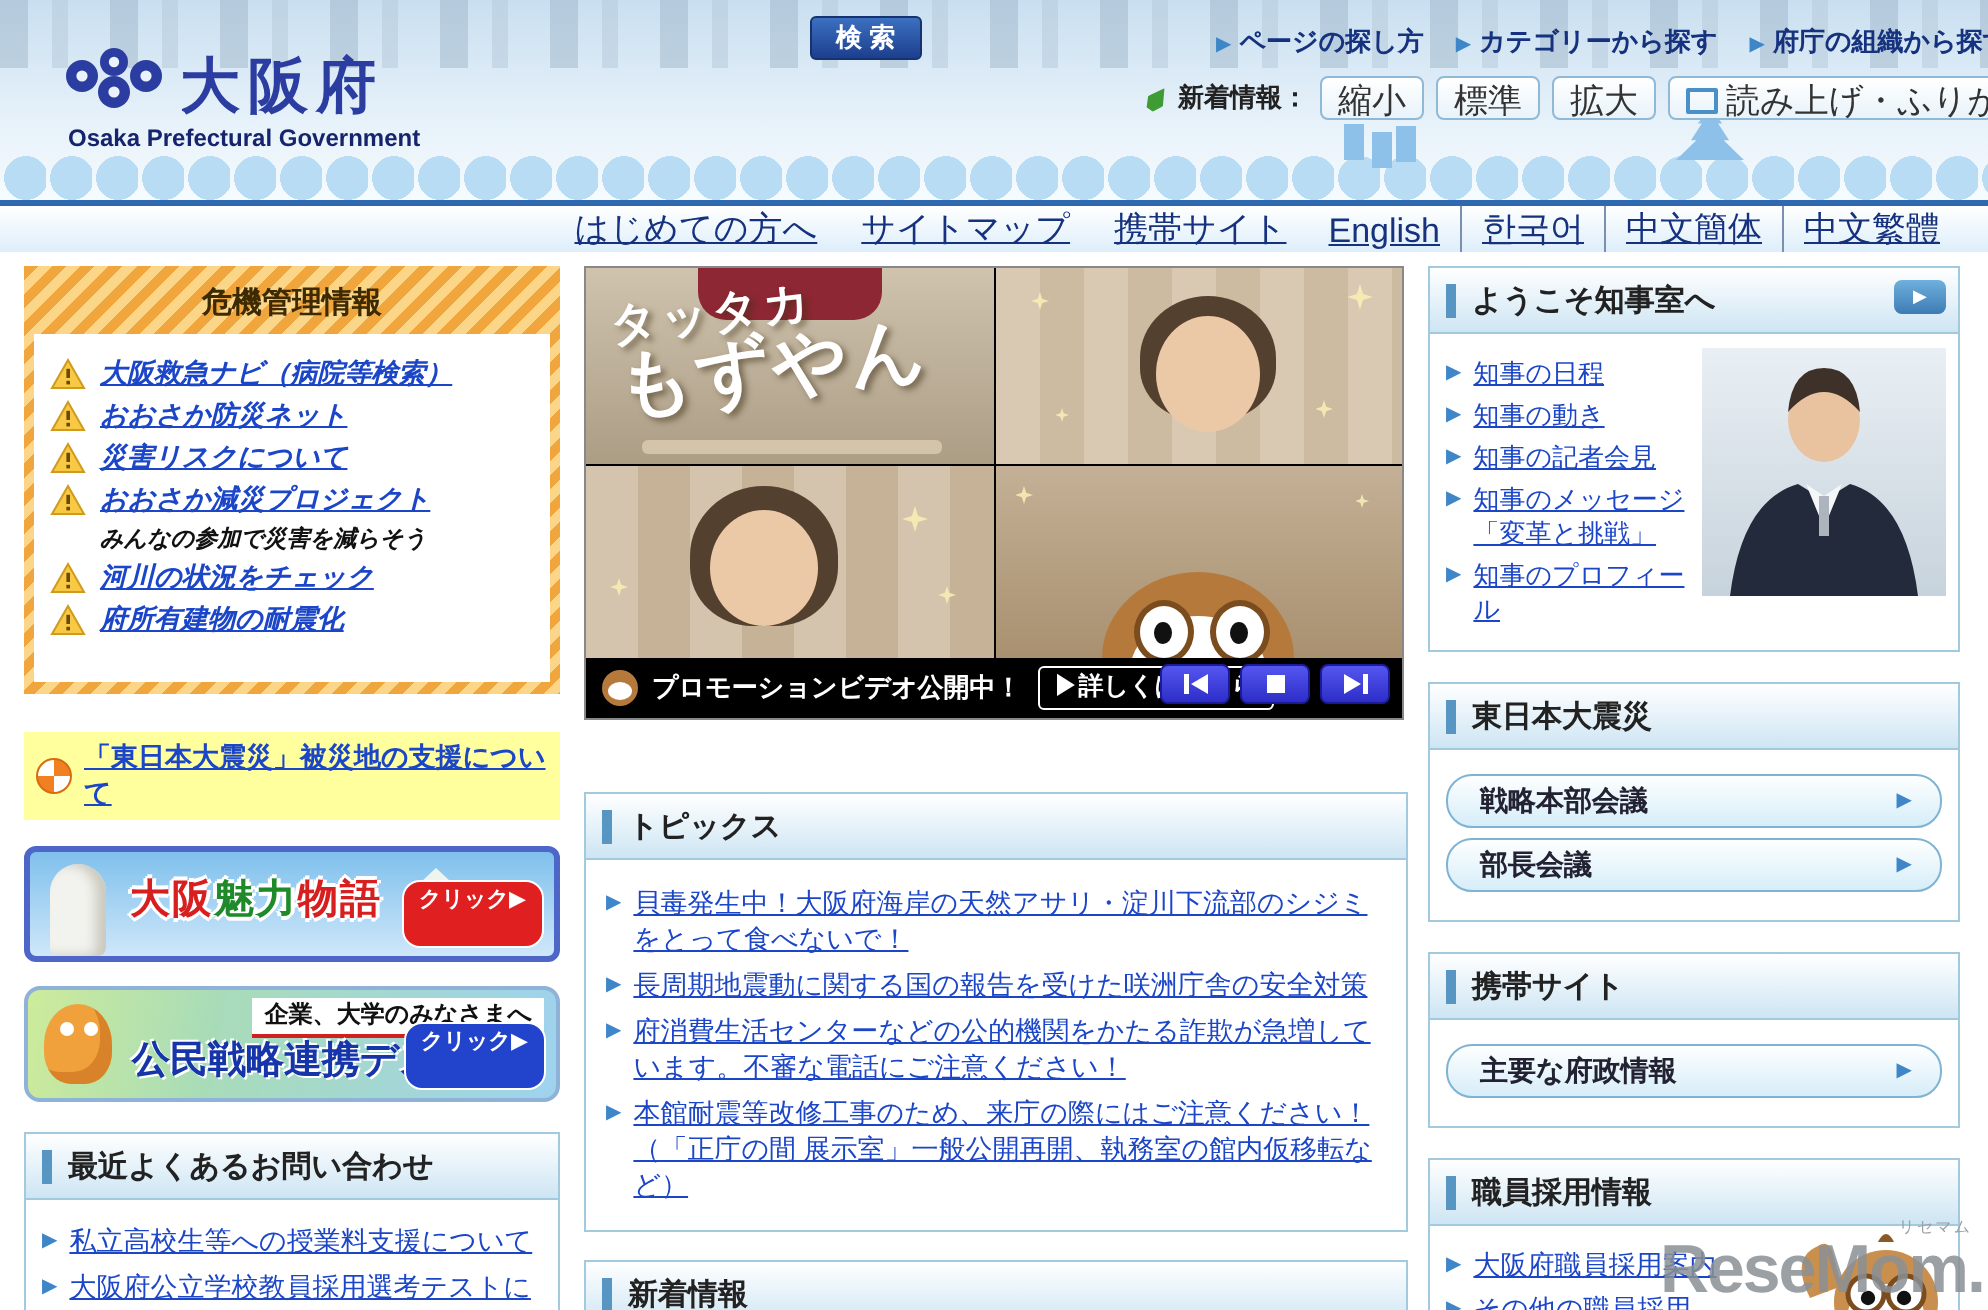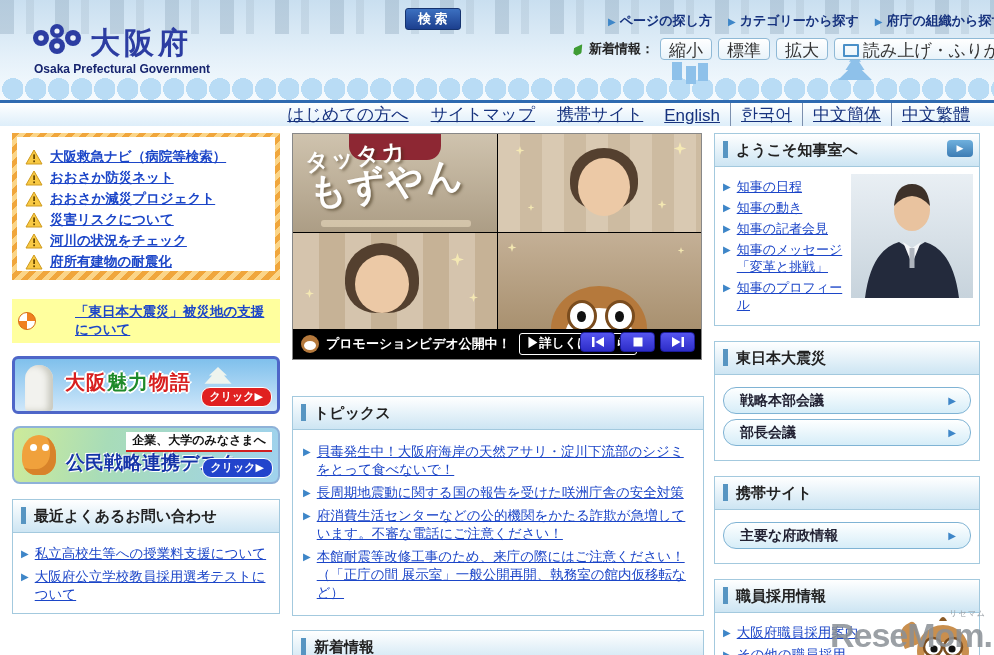--- a/index.html
+++ b/index.html
@@ -48,42 +48,42 @@
   .col-c{left:292px;width:412px;}
   .col-r{left:714px;width:266px;}
   
   .panel{border:1px solid #a3c9de;background:#fff;}
   .panel-h{position:relative;background:linear-gradient(#ffffff,#cde5f3);border-bottom:1px solid #a3c9de;
       padding:7px 8px 6px;font-size:15px;font-weight:bold;color:#222;}
   .panel-h .bar{border-left:5px solid #5795c2;padding-left:8px;}
   
   .emg{background:repeating-linear-gradient(135deg,#f0a63c 0 5px,#fbd588 5px 10px);padding:4px 5px 6px;}
   .emg-title{text-align:center;font-size:15px;font-weight:bold;color:#3d2a00;padding:5px 0 6px;}
-  .emg-body{background:#fff;padding:8px 6px 0 8px;}
+  .emg-body{background:#fff;padding:8px 6px 19px 8px;font-style:italic;}
   .emg-row{display:flex;align-items:flex-start;margin:3px 0;}
   .emg-row .lnk{font-weight:bold;font-size:13.5px;line-height:18px;}
   .warn{flex:0 0 18px;margin:1px 7px 0 0;}
   .emg-sub{margin:0 0 2px 25px;font-size:11.5px;font-weight:bold;color:#111;}
   
-  .support{margin-top:19px;background:#ffff9e;padding:4px 6px;display:flex;align-items:center;cursor:pointer;gap:33px;}
+  .support{margin-top:19px;background:#ffff9e;padding:4px 6px;display:flex;align-items:center;cursor:pointer;}
   .alert-ic{flex:0 0 16px;height:16px;border-radius:50%;margin-right:6px;
       background:conic-gradient(#f08020 0 25%,#fff 25% 50%,#f08020 50% 75%,#fff 75% 100%);border:1px solid #d86a10;}
   .support .lnk{font-weight:bold;font-size:13.5px;}
   
   .ban1{position:relative;margin-top:13px;height:52px;border:3px solid #4e66c8;border-radius:6px;
       background:linear-gradient(#7fc0ec,#cfe7fa);overflow:hidden;cursor:pointer;}
   .tower{position:absolute;left:10px;top:6px;width:28px;height:46px;background:#f2f2ee;border-radius:14px 14px 4px 4px;
       box-shadow:inset -5px 0 6px #c9c9bf;}
   .castle2{position:absolute;right:44px;top:8px;width:30px;height:24px;background:#eef4ee;
       clip-path:polygon(50% 0,80% 35%,70% 35%,95% 70%,5% 70%,30% 35%,20% 35%);box-shadow:0 24px 0 -8px #3e7a46;}
   .ban1-title{position:absolute;left:50px;top:10px;font-size:20px;font-weight:bold;letter-spacing:1px;
       text-shadow:-2px 0 #fff,2px 0 #fff,0 -2px #fff,0 2px #fff,1px 1px #fff,-1px -1px #fff;}
   .t-red{color:#d81f1f;} .t-green{color:#1f8a2a;}
   .click-pill{position:absolute;right:5px;bottom:4px;font-size:11px;font-weight:bold;color:#fff;
-      padding:1px 8px 2px;border-radius:9px;}
+      padding:1px 8px 16px;border-radius:9px;}
   .pill-red{background:#e02020;border:1px solid #fff;}
   .pill-blue{background:#2244cc;border:1px solid #fff;}
   .ban2{position:relative;margin-top:12px;height:54px;border:2px solid #8fb2d8;border-radius:8px;
       background:linear-gradient(100deg,#cdeb9a 0%,#a8dcb8 35%,#9fd2ee 100%);overflow:hidden;cursor:pointer;}
   .chara{position:absolute;left:8px;top:7px;width:34px;height:40px;background:#f0a13c;border-radius:50% 50% 40% 40%;
       box-shadow:inset -6px -6px 0 #d8832a;}
   .chara:after{content:"";position:absolute;left:8px;top:9px;width:7px;height:7px;border-radius:50%;background:#fff;box-shadow:12px 0 0 #fff;}
   .ban2-sub{position:absolute;right:6px;top:4px;background:#fff;padding:0 6px 1px;font-size:12px;font-weight:bold;color:#111;
       border-bottom:2px solid #d02020;}
   .ban2-title{position:absolute;left:52px;bottom:6px;font-size:19px;font-weight:bold;color:#1535a8;
@@ -204,20 +204,21 @@
       <span class="lnk">English</span>
       <span class="lnk">한국어</span>
       <span class="lnk">中文簡体</span>
       <span class="lnk">中文繁體</span>
     </span>
   </div>
 
   <div class="col col-l">
 
     <div class="emg">
+      <div class="emg-title">危機管理情報</div>
       <div class="emg-body">
         <div class="emg-row">
           <svg class="warn" width="18" height="16" viewBox="0 0 18 16">
               <path d="M9 1 L17 15 H1 Z" fill="#f8c944" stroke="#cf9a1d"></path>
               <rect x="8.2" y="5.4" width="1.8" height="4.6" fill="#6b4a00"></rect>
               <rect x="8.2" y="11.4" width="1.8" height="1.8" fill="#6b4a00"></rect>
             </svg>
           <span class="lnk">大阪救急ナビ（病院等検索）</span>
         </div>
         <div class="emg-row">
@@ -227,30 +228,31 @@
               <rect x="8.2" y="11.4" width="1.8" height="1.8" fill="#6b4a00"></rect>
             </svg>
           <span class="lnk">おおさか防災ネット</span>
         </div>
         <div class="emg-row">
           <svg class="warn" width="18" height="16" viewBox="0 0 18 16">
               <path d="M9 1 L17 15 H1 Z" fill="#f8c944" stroke="#cf9a1d"></path>
               <rect x="8.2" y="5.4" width="1.8" height="4.6" fill="#6b4a00"></rect>
               <rect x="8.2" y="11.4" width="1.8" height="1.8" fill="#6b4a00"></rect>
             </svg>
+          <span class="lnk">災害リスクについて</span>
+        </div>
+        <div class="emg-row">
+          <svg class="warn" width="18" height="16" viewBox="0 0 18 16">
+              <path d="M9 1 L17 15 H1 Z" fill="#f8c944" stroke="#cf9a1d"></path>
+              <rect x="8.2" y="5.4" width="1.8" height="4.6" fill="#6b4a00"></rect>
+              <rect x="8.2" y="11.4" width="1.8" height="1.8" fill="#6b4a00"></rect>
+            </svg>
           <span class="lnk">おおさか減災プロジェクト</span>
         </div>
-        <div class="emg-row">
-          <svg class="warn" width="18" height="16" viewBox="0 0 18 16">
-              <path d="M9 1 L17 15 H1 Z" fill="#f8c944" stroke="#cf9a1d"></path>
-              <rect x="8.2" y="5.4" width="1.8" height="4.6" fill="#6b4a00"></rect>
-              <rect x="8.2" y="11.4" width="1.8" height="1.8" fill="#6b4a00"></rect>
-            </svg>
-          <span class="lnk">災害リスクについて</span>
-        </div>
+        <div class="emg-sub">みんなの参加で災害を減らそう</div>
         <div class="emg-row">
           <svg class="warn" width="18" height="16" viewBox="0 0 18 16">
               <path d="M9 1 L17 15 H1 Z" fill="#f8c944" stroke="#cf9a1d"></path>
               <rect x="8.2" y="5.4" width="1.8" height="4.6" fill="#6b4a00"></rect>
               <rect x="8.2" y="11.4" width="1.8" height="1.8" fill="#6b4a00"></rect>
             </svg>
           <span class="lnk">河川の状況をチェック</span>
         </div>
         <div class="emg-row">
           <svg class="warn" width="18" height="16" viewBox="0 0 18 16">

